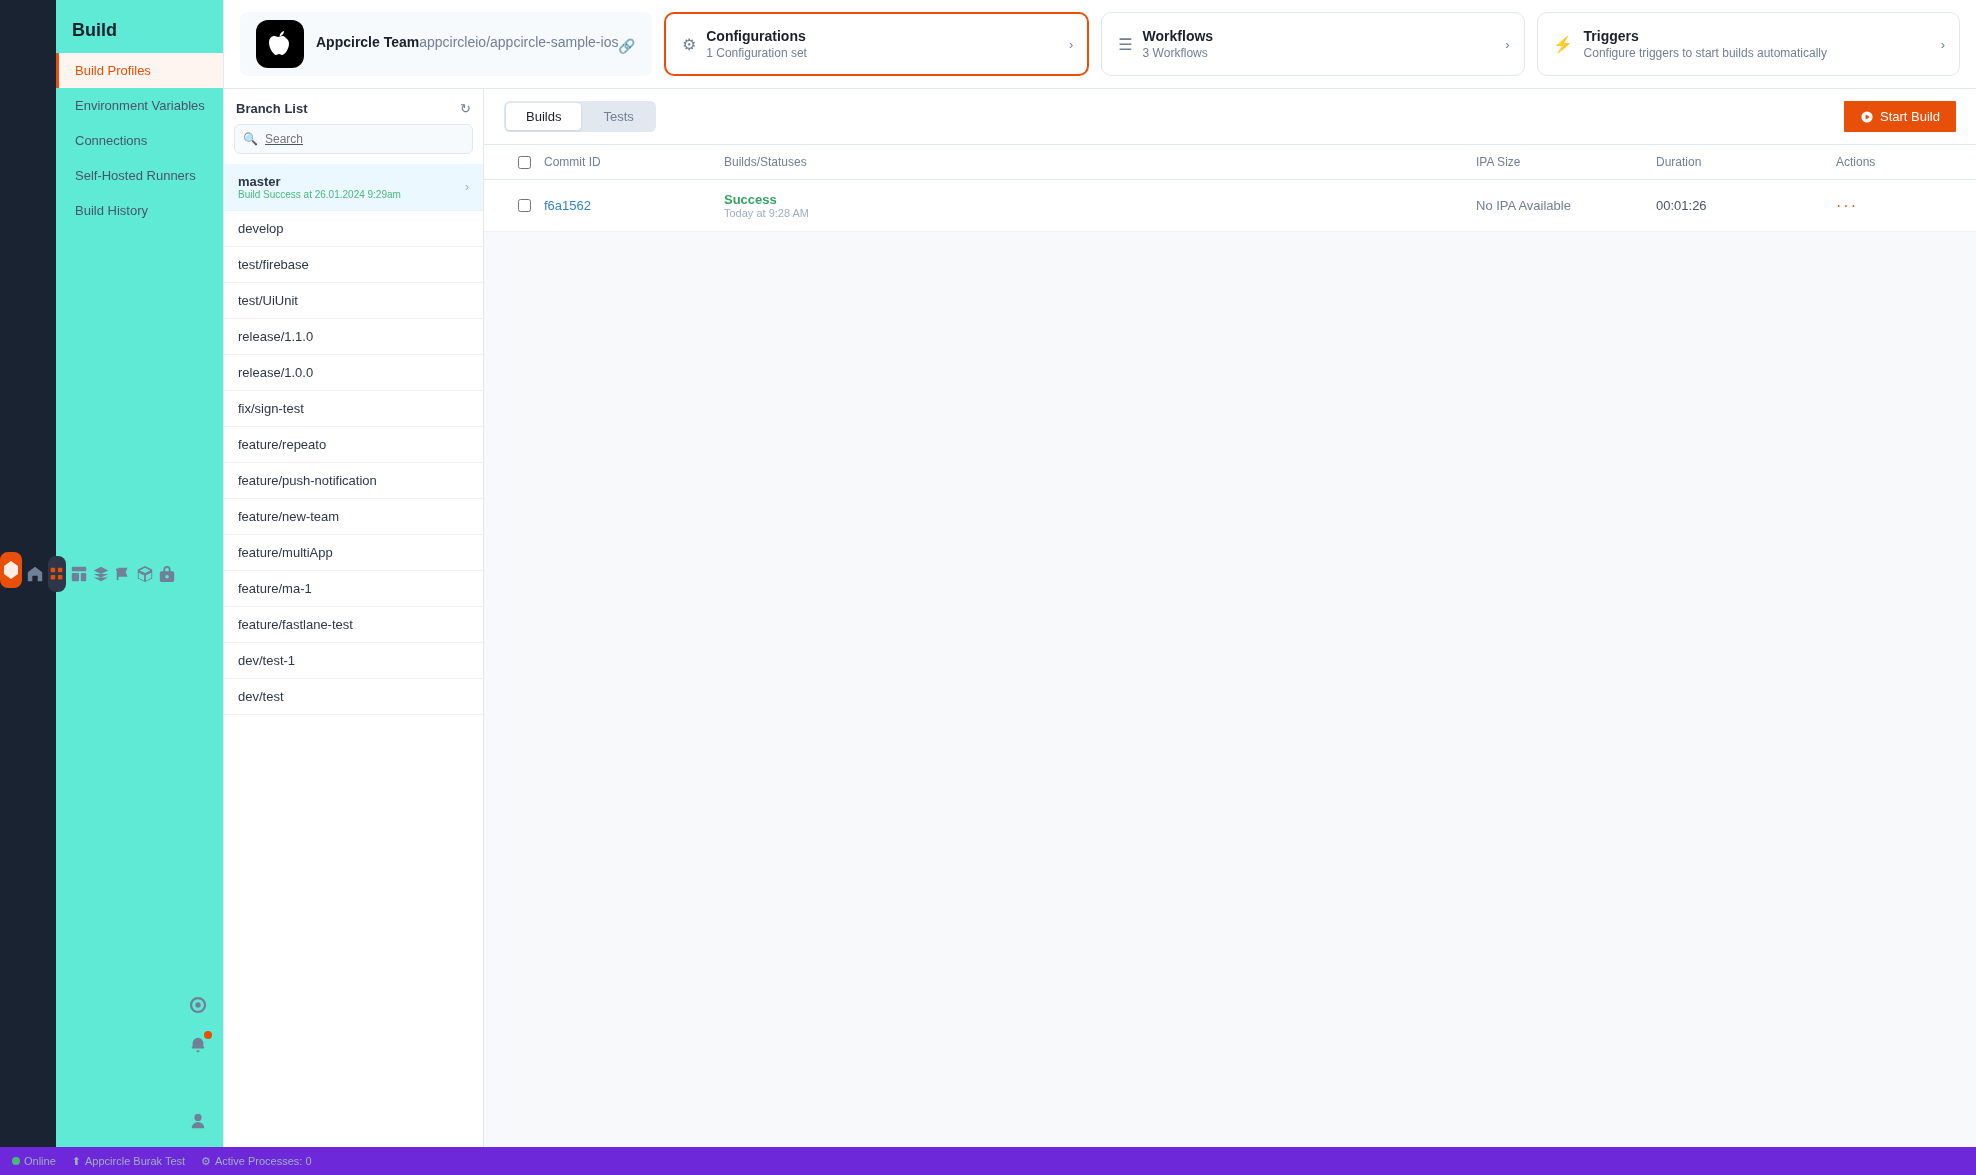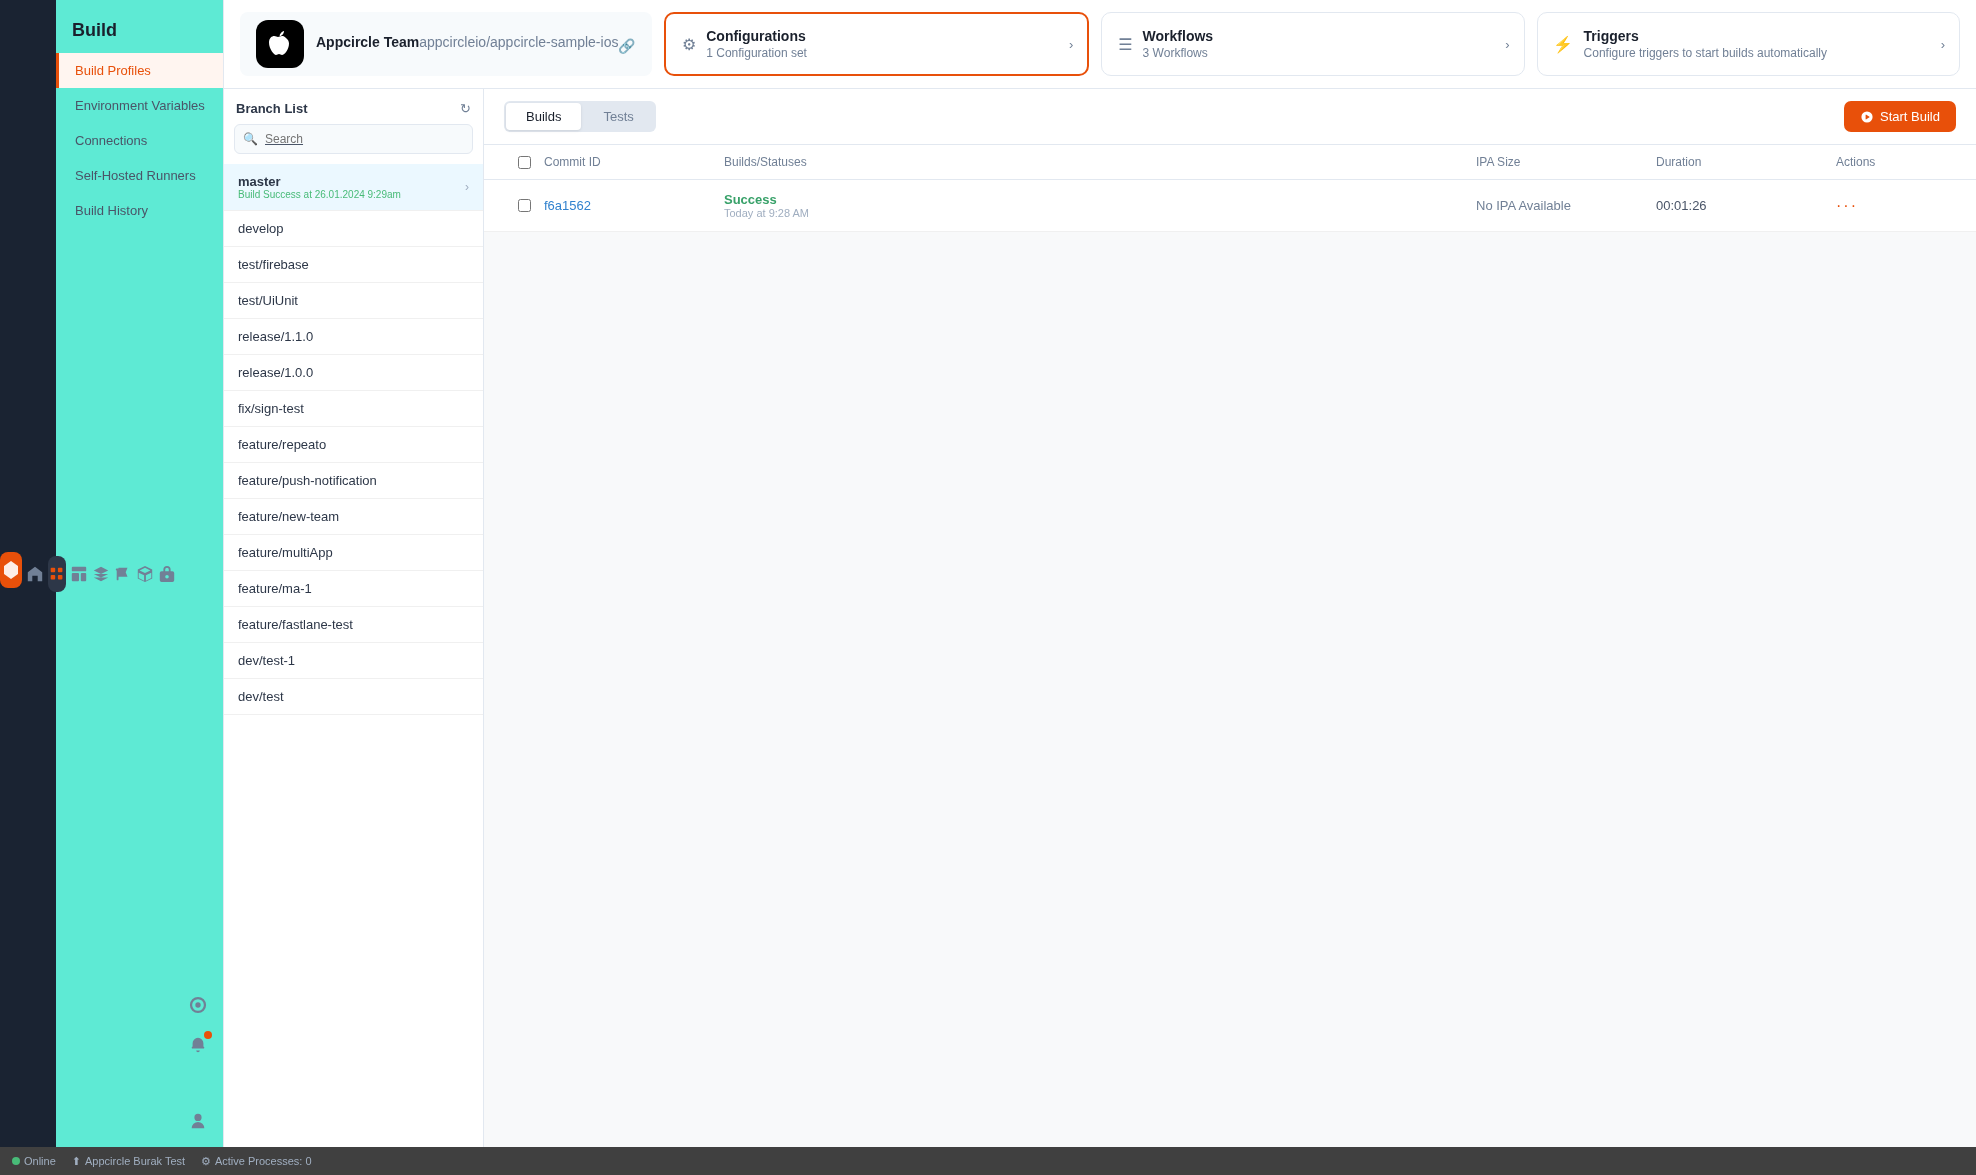--- a/index.html
+++ b/index.html
@@ -1,19 +1,19 @@
 <!DOCTYPE html>
 <html><head>
   <meta charset="utf-8">
   <style>
     * { box-sizing: border-box; margin: 0; padding: 0; }
     body { font-family: -apple-system, BlinkMacSystemFont, 'Segoe UI', sans-serif; background: #f0f2f5; display: flex; flex-direction: column; height: 100vh; overflow: hidden; font-size: 13px; }
 
     
-    .bottom-bar { height: 28px; background: #404040; display: flex; align-items: center; padding: 0 12px; gap: 16px; flex-shrink: 0; order: 99; }
+    .bottom-bar { height: 28px; background: #6d28d9; display: flex; align-items: center; padding: 0 12px; gap: 16px; flex-shrink: 0; order: 99; }
     .bottom-bar-item { color: #a0aec0; font-size: 11px; display: flex; align-items: center; gap: 4px; }
     .bottom-bar-dot { width: 8px; height: 8px; border-radius: 50%; background: #48bb78; }
 
     
     .app-wrapper { display: flex; flex: 1; overflow: hidden; }
 
     
     .icon-nav { width: 56px; background: #1a2332; display: flex; flex-direction: row; align-items: center; padding: 8px 0; gap: 4px; flex-shrink: 0; }
     .icon-nav-logo { width: 36px; height: 36px; background: #e8500a; border-radius: 8px; display: flex; align-items: center; justify-content: center; margin-bottom: 8px; }
     .nav-icon-item { width: 36px; height: 36px; border-radius: 8px; display: flex; align-items: center; justify-content: center; cursor: pointer; color: #718096; position: relative; }
@@ -66,21 +66,21 @@
     .branch-name.bold { font-weight: 700; }
     .branch-status { font-size: 10px; color: #48bb78; }
     .branch-chevron { color: #a0aec0; font-size: 12px; }
 
     
     .build-area { flex: 1; display: flex; flex-direction: column; background: #f8f9fa; }
     .build-toolbar { display: flex; align-items: center; justify-content: space-between; padding: 12px 20px; background: #fff; border-bottom: 1px solid #e2e8f0; }
     .tab-group { display: flex; background: #e2e8f0; border-radius: 6px; padding: 2px; gap: 2px; }
     .tab-btn { padding: 6px 20px; border-radius: 4px; font-size: 13px; cursor: pointer; border: none; background: transparent; color: #718096; font-weight: 500; }
     .tab-btn.active { background: #fff; color: #1a202c; box-shadow: 0 1px 3px rgba(0,0,0,0.1); }
-    .start-build-btn { background: #e8500a; color: #fff; border: none; border-radius: 7px; padding: 8px 16px; font-size: 13px; font-weight: 500; cursor: pointer; display: flex; align-items: center; gap: 6px; }
+    .start-build-btn { background: #e8500a; color: #fff; border: none; border-radius: 1px; padding: 8px 16px; font-size: 13px; font-weight: 500; cursor: pointer; display: flex; align-items: center; gap: 6px; }
 
     .build-table { flex: 1; overflow: auto; }
     .table-header { display: grid; grid-template-columns: 40px 180px 1fr 180px 180px 120px; padding: 10px 20px; background: #fff; border-bottom: 1px solid #e2e8f0; font-size: 12px; color: #718096; font-weight: 500; align-items: center; }
     .table-row { display: grid; grid-template-columns: 40px 180px 1fr 180px 180px 120px; padding: 12px 20px; background: #fff; border-bottom: 1px solid #f0f0f0; align-items: center; }
     .commit-link { color: #3182ce; text-decoration: none; font-size: 13px; font-weight: 500; }
     .status-success { color: #38a169; font-weight: 600; font-size: 13px; }
     .status-time { color: #a0aec0; font-size: 11px; }
     .duration-text { color: #4a5568; font-size: 13px; }
     .no-ipa { color: #718096; font-size: 13px; }
     .action-dots { color: #e8500a; cursor: pointer; font-size: 16px; letter-spacing: 2px; }

